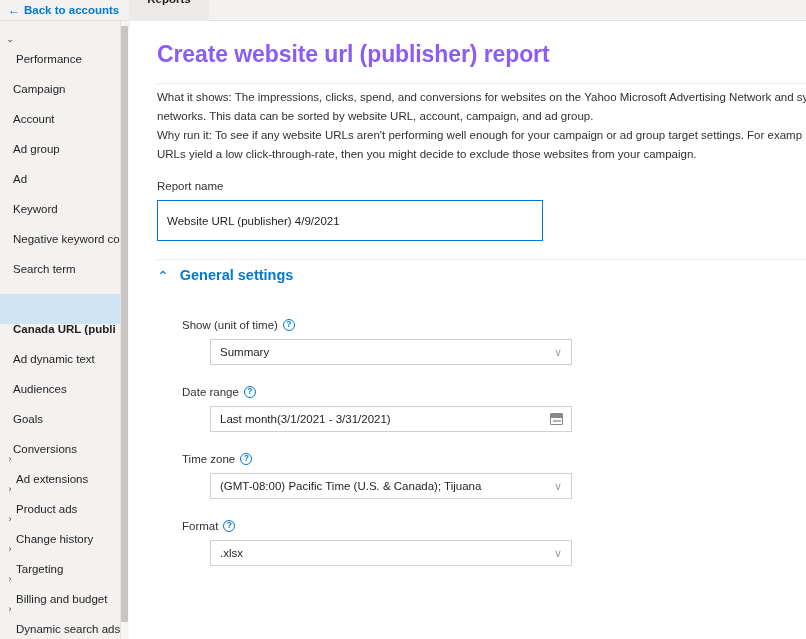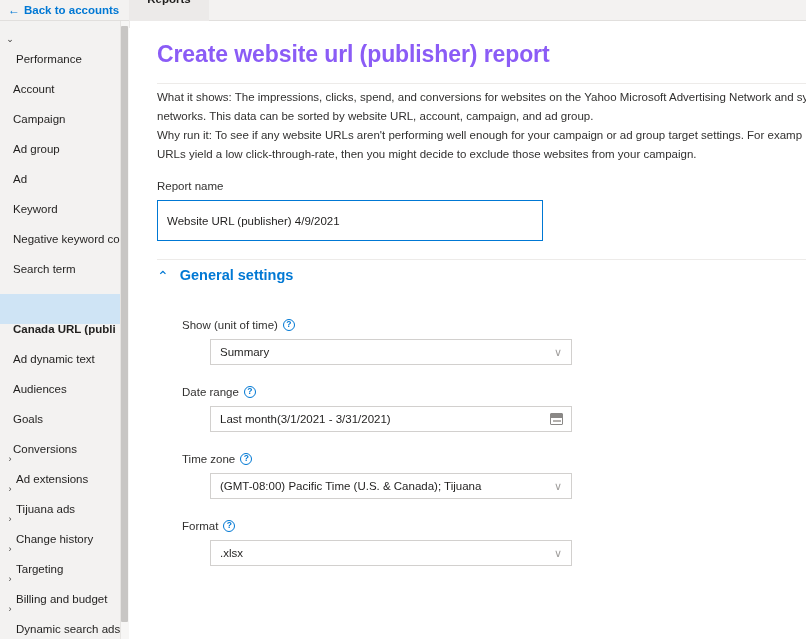--- a/index.html
+++ b/index.html
@@ -277,24 +277,24 @@
     </div>
   </div>
 
   <div class="sidebar">
     <div class="nav-list" id="nav-list">
         <div class="nav-item has-chevron">
           <span class="chev">⌄</span>
           <span class="nav-label">Performance</span>
         </div>
         <div class="nav-item child">
+          <span class="nav-label">Campaign</span>
+        </div>
+        <div class="nav-item child">
           <span class="nav-label">Account</span>
-        </div>
-        <div class="nav-item child">
-          <span class="nav-label">Campaign</span>
         </div>
         <div class="nav-item child">
           <span class="nav-label">Ad group</span>
         </div>
         <div class="nav-item child">
           <span class="nav-label">Ad</span>
         </div>
         <div class="nav-item child">
           <span class="nav-label">Keyword</span>
         </div>
@@ -321,21 +321,21 @@
         </div>
         <div class="nav-item child">
           <span class="nav-label">Conversions</span>
         </div>
         <div class="nav-item has-chevron">
           <span class="chev">›</span>
           <span class="nav-label">Ad extensions</span>
         </div>
         <div class="nav-item has-chevron">
           <span class="chev">›</span>
-          <span class="nav-label">Tijuana ads</span>
+          <span class="nav-label">Product ads</span>
         </div>
         <div class="nav-item has-chevron">
           <span class="chev">›</span>
           <span class="nav-label">Change history</span>
         </div>
         <div class="nav-item has-chevron">
           <span class="chev">›</span>
           <span class="nav-label">Targeting</span>
         </div>
         <div class="nav-item has-chevron">

